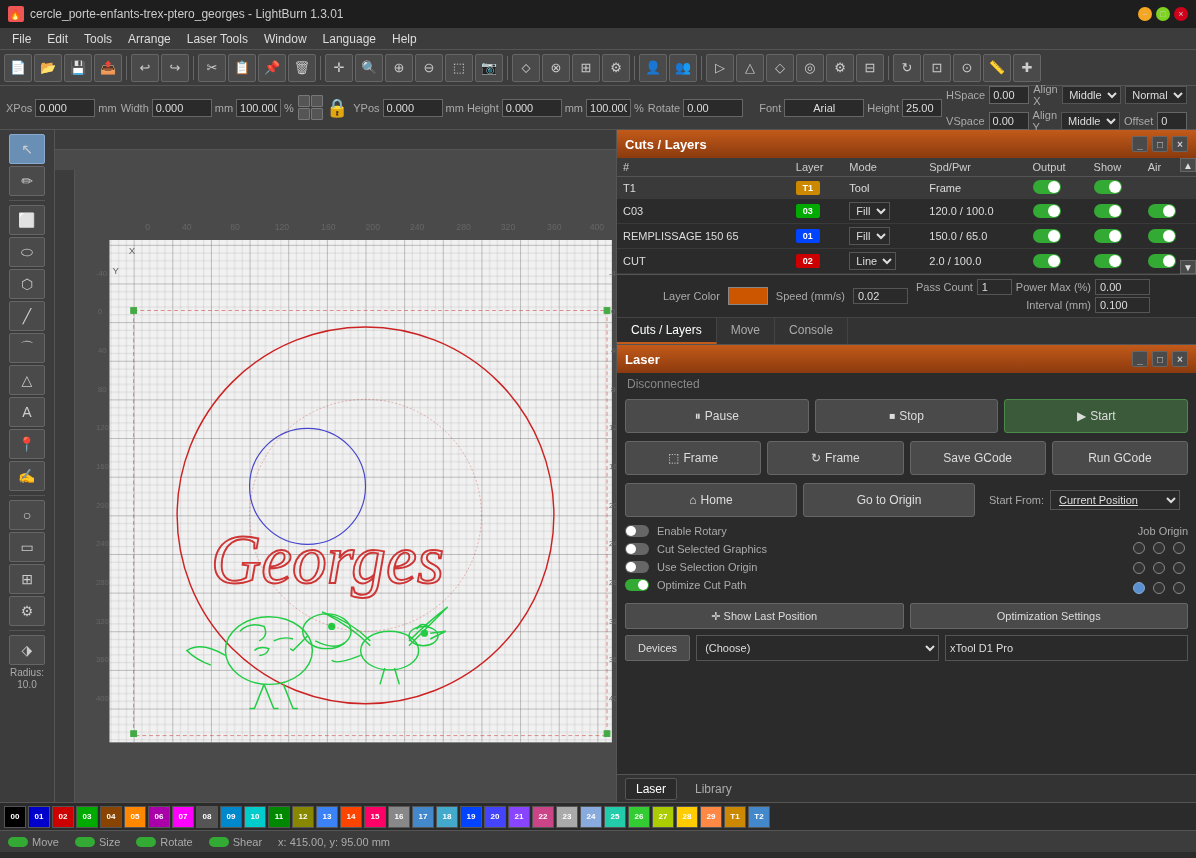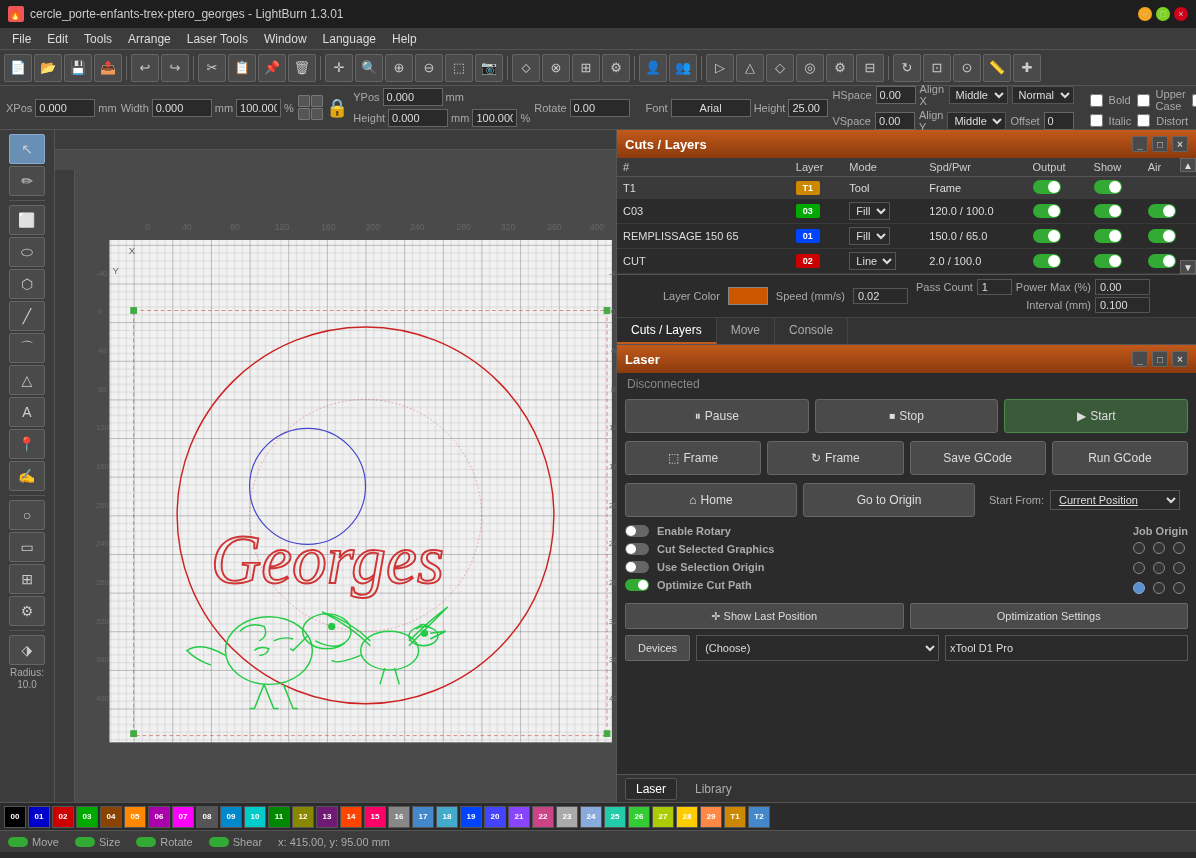--- a/index.html
+++ b/index.html
@@ -210,21 +210,21 @@
   </div>
   <div style="display:flex; gap:4px; align-items:center">
     <div style="display:grid; grid-template-columns:repeat(2,12px); gap:1px">
       <div style="width:12px;height:12px;background:#555;border:1px solid #777;border-radius:1px"></div>
       <div style="width:12px;height:12px;background:#555;border:1px solid #777;border-radius:1px"></div>
       <div style="width:12px;height:12px;background:#555;border:1px solid #777;border-radius:1px"></div>
       <div style="width:12px;height:12px;background:#555;border:1px solid #777;border-radius:1px"></div>
     </div>
     <span style="color:#888;font-size:18px">🔒</span>
   </div>
-  <div class="prop-group" style="flex-direction:column; align-items:flex-start">
+  <div class="prop-group" style="flex-direction:row; align-items:flex-start">
     <div style="display:flex;gap:3px;align-items:center">
       <span class="prop-label">YPos</span>
       <input class="prop-input" value="0.000" style="">
       <span class="prop-label">mm</span>
     </div>
     <div style="display:flex;gap:3px;align-items:center">
       <span class="prop-label">Height</span>
       <input class="prop-input" value="0.000" style="">
       <span class="prop-label">mm</span>
       <input class="prop-input" style="width: 45px;" value="100.000">
@@ -656,21 +656,21 @@
           <span>Go to Origin</span>
         </button>
         <div class="start-from-row">
           <span>Start From:</span>
           <select class="start-from-select">
             <option>Current Position</option>
           </select>
         </div>
       </div>
 
-      <div style="display:flex; padding: 4px 8px; gap:8px; align-items:flex-start;font-weight:bold;">
+      <div style="display:flex; padding: 4px 8px; gap:8px; align-items:flex-start;">
         <div style="display:flex;flex-direction:column;gap:6px;flex:1;">
           <div class="laser-row">
             <div class="toggle-small off">
               <div class="toggle-small-knob"></div>
             </div>
             <label>Enable Rotary</label>
           </div>
           <div class="laser-row">
             <div class="toggle-small off">
               <div class="toggle-small-knob"></div>
@@ -762,21 +762,21 @@
     <div class="pal-swatch" style="background: rgb(0, 170, 0);">03</div>
     <div class="pal-swatch" style="background: rgb(136, 68, 0);">04</div>
     <div class="pal-swatch" style="background: rgb(255, 136, 0);">05</div>
     <div class="pal-swatch" style="background: rgb(170, 0, 170);">06</div>
     <div class="pal-swatch" style="background: rgb(255, 0, 255);">07</div>
     <div class="pal-swatch" style="background: rgb(85, 85, 85);">08</div>
     <div class="pal-swatch" style="background: rgb(0, 136, 204);">09</div>
     <div class="pal-swatch" style="background: rgb(0, 204, 204);">10</div>
     <div class="pal-swatch" style="background: rgb(0, 136, 0);">11</div>
     <div class="pal-swatch" style="background: rgb(136, 136, 0);">12</div>
-    <div class="pal-swatch" style="background: #701a75;">13</div>
+    <div class="pal-swatch" style="background: #3b82f6;">13</div>
     <div class="pal-swatch" style="background: rgb(255, 68, 0);">14</div>
     <div class="pal-swatch" style="background: rgb(255, 0, 102);">15</div>
     <div class="pal-swatch" style="background: rgb(136, 136, 136);">16</div>
     <div class="pal-swatch" style="background: rgb(68, 136, 204);">17</div>
     <div class="pal-swatch" style="background: rgb(68, 170, 204);">18</div>
     <div class="pal-swatch" style="background: rgb(0, 68, 255);">19</div>
     <div class="pal-swatch" style="background: rgb(68, 68, 255);">20</div>
     <div class="pal-swatch" style="background: rgb(136, 68, 255);">21</div>
     <div class="pal-swatch" style="background: rgb(204, 68, 136);">22</div>
     <div class="pal-swatch" style="background: rgb(170, 170, 170);">23</div>

